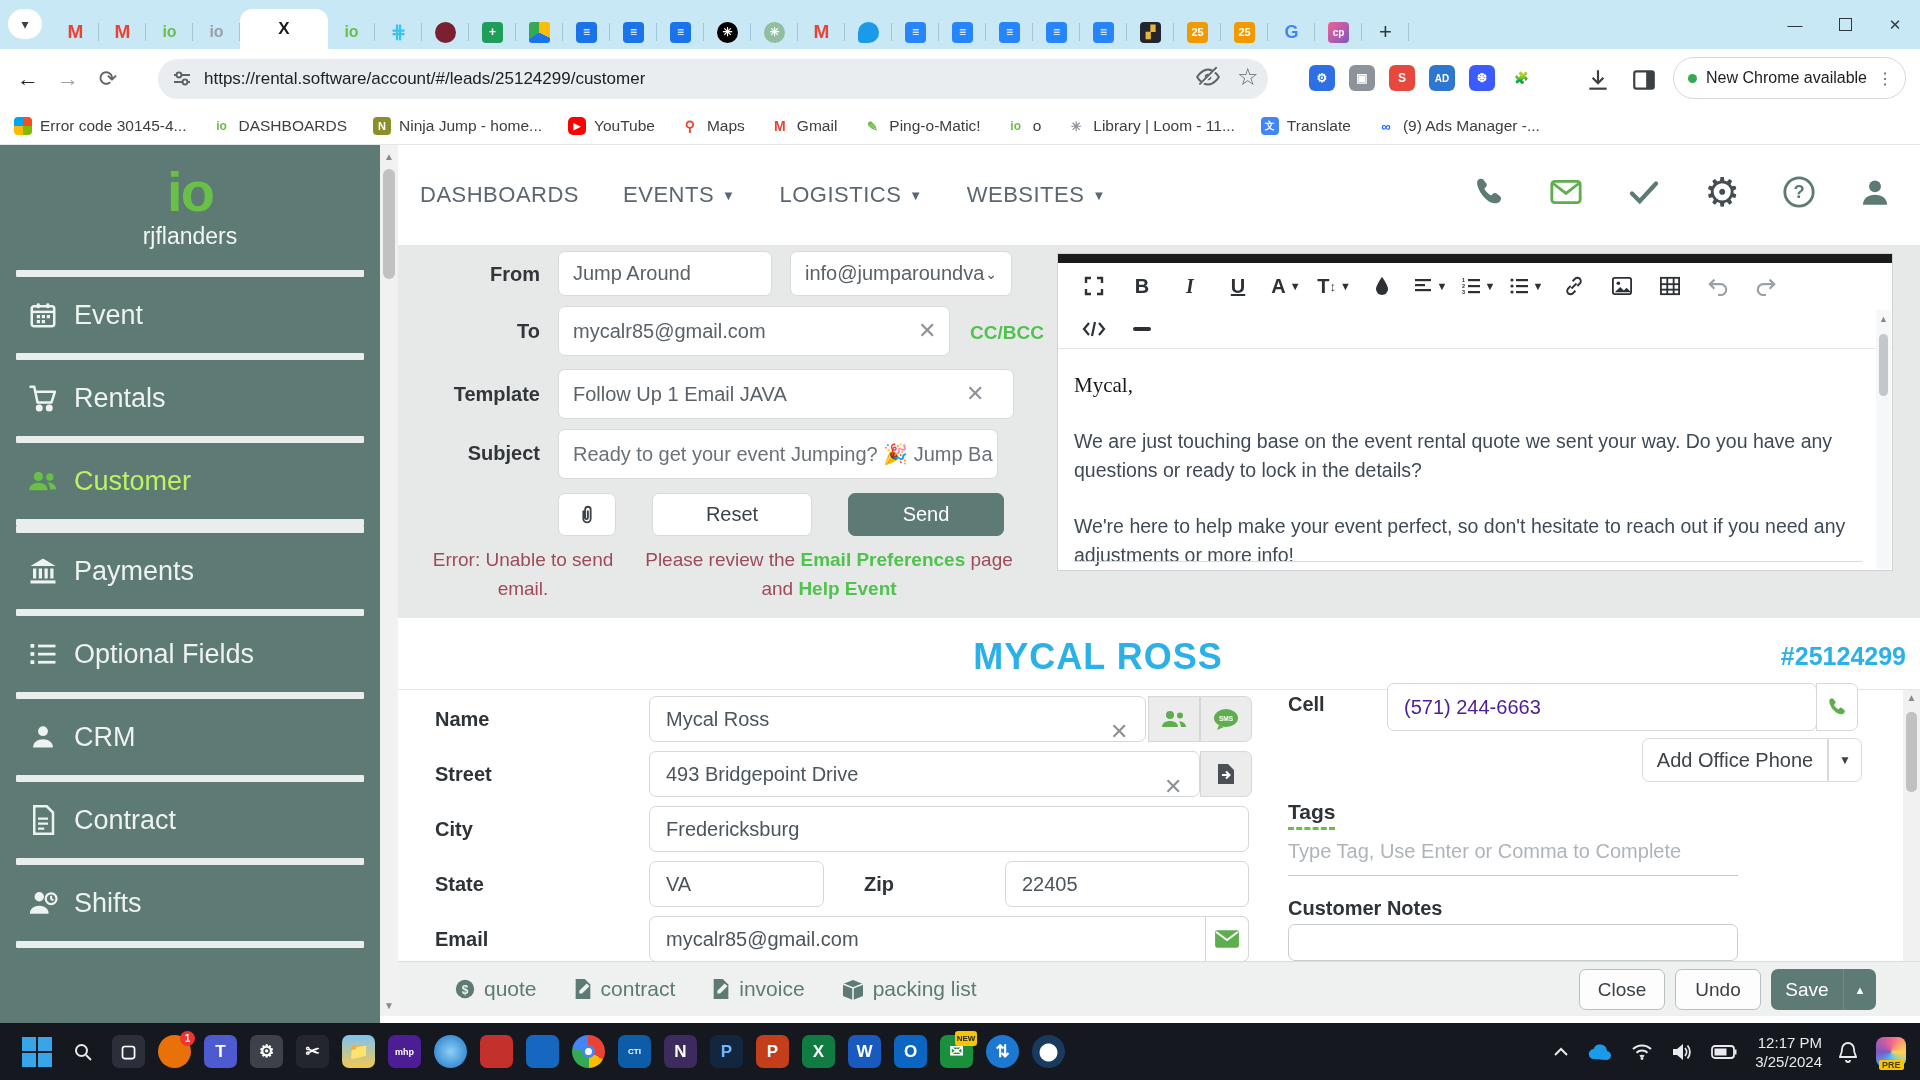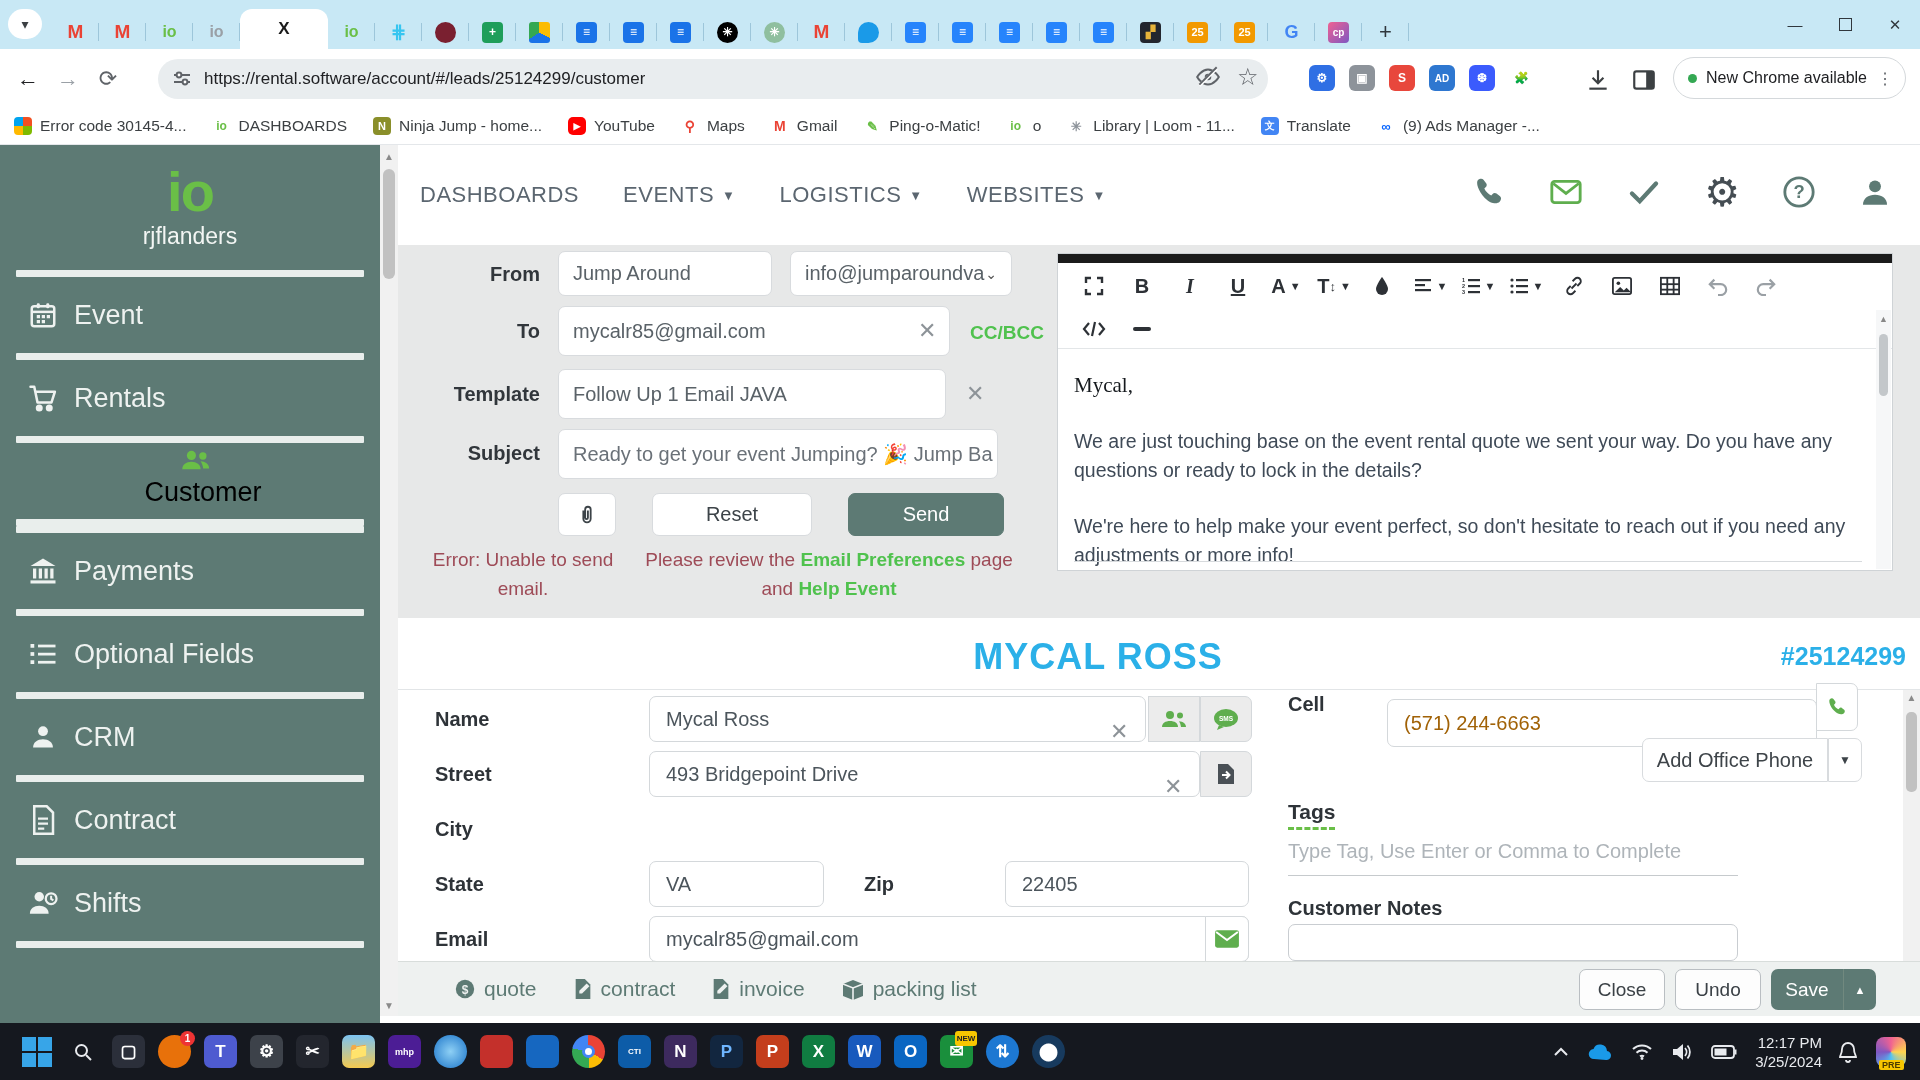--- a/index.html
+++ b/index.html
@@ -36,21 +36,21 @@
   .bm .bico { width:18px; height:18px; border-radius:4px; margin-right:8px; display:flex; align-items:center; justify-content:center; font-size:11px; font-weight:bold; color:#fff; flex:none; }
 
   
   .app { position:absolute; left:0; top:145px; width:1920px; height:878px; background:#fff; }
   .sidebar { position:absolute; left:0; top:0; width:380px; height:878px; background:#5d7a74; }
   .logo-io { text-align:center; padding-top:18px; font-size:56px; font-weight:bold; color:#6abf47; line-height:58px; letter-spacing:-2px; }
   .logo-acct { text-align:center; color:#f3f6f4; font-size:23px; margin-top:2px; }
   .sep { height:7px; background:#e9eeec; margin:0 16px; border-radius:1px; }
   .s-item { height:76px; display:flex; align-items:center; padding-left:26px; color:#eef2f0; font-size:27px; font-weight:500; }
   .s-item .sic { width:34px; height:34px; margin-right:14px; flex:none; display:flex; align-items:center; justify-content:center; }
-  .s-item.active { color:#000000;flex-direction:column; }
+  .s-item.active { color:#bef264; }
   .vsb { position:absolute; left:380px; top:0; width:18px; height:871px; background:#f1f1f1; }
   .vsb .arr { position:absolute; left:0; width:18px; height:18px; color:#8a8a8a; font-size:10px; display:flex; align-items:center; justify-content:center; }
   .vsb .thumb { position:absolute; left:3px; width:12px; background:#c1c1c1; border-radius:6px; }
 
   .main { position:absolute; left:398px; top:0; width:1522px; height:878px; }
 
   .topnav { position:absolute; left:0; top:0; width:1522px; height:100px; background:#fff; display:flex; align-items:center; }
   .tn-item { font-size:22px; color:#5b6670; font-weight:500; letter-spacing:0.5px; margin-left:44px; display:flex; align-items:center; }
   .tn-item:first-child { margin-left:22px; }
   .tn-caret { font-size:13px; margin-left:8px; color:#5b6670; }
@@ -493,21 +493,21 @@
           </div>
 
         <div class="c-label" style="left:32px;top:75px">To</div>
         <div class="c-input" style="left:160px;top:61px;width:392px;height:50px">
             <span>mycalr85@gmail.com</span>
           </div>
         <span class="xbtn" style="left:520px;top:86px">✕</span>
         <span class="ccbcc" style="left:572px;top:77px">CC/BCC</span>
 
         <div class="c-label" style="left:32px;top:138px">Template</div>
-        <div class="c-input" style="left:160px;top:124px;width:388px;height:50px">
+        <div class="c-input" style="left:160px;top:124px;width:456px;height:50px">
             <span>Follow Up 1 Email JAVA</span>
           </div>
         <span class="xbtn" style="left:568px;top:149px">✕</span>
 
         <div class="c-label" style="left:32px;top:197px">Subject</div>
         <div class="c-input" style="left:160px;top:184px;width:440px;height:50px;color:#6a7178">
             <span>Ready to get your event Jumping? 🎉 Jump Ba</span>
           </div>
 
         <div class="btn btn-light" style="position:absolute;left:160px;top:248px;width:58px;height:43px">
@@ -671,20 +671,23 @@
         </div>
       <span class="xbtn" style="left:766px;top:629px;position:absolute;transform:none;font-size:22px;color:#8d9398">✕</span>
       <div class="seg" style="left:802px;top:606px;width:52px;height:46px;border-radius:0 7px 7px 0">
           <svg width="24" height="24" viewBox="0 0 24 24" fill="#4a5archive056">
             <path d="M4 2h10l6 6v14H4z" fill="#4a5056"></path>
             <path d="M8 13h7M12 9.5l3.5 3.5L12 16.5" stroke="#fff" stroke-width="2" fill="none"></path>
           </svg>
         </div>
 
       <div class="f-label" style="left:37px;top:673px">City</div>
+      <div class="f-input" style="left:251px;top:661px;width:600px;height:46px">
+          <span>Fredericksburg</span>
+        </div>
 
       <div class="f-label" style="left:37px;top:728px">State</div>
       <div class="f-input" style="left:251px;top:716px;width:175px;height:46px">
           <span>VA</span>
         </div>
       <div class="f-label" style="left:466px;top:728px">Zip</div>
       <div class="f-input" style="left:607px;top:716px;width:244px;height:46px">
           <span>22405</span>
         </div>
 
@@ -693,21 +696,21 @@
           <span>mycalr85@gmail.com</span>
         </div>
       <div class="seg" style="left:807px;top:771px;width:44px;height:46px;border-radius:0 7px 7px 0;background:#fff">
           <svg width="26" height="20" viewBox="0 0 24 18">
             <rect x="1" y="1" width="22" height="16" rx="2" fill="#5fae4e"></rect>
             <path d="M2 2.5l10 7.5L22 2.5" fill="none" stroke="#fff" stroke-width="1.8"></path>
           </svg>
         </div>
 
       <div class="f-label" style="left:890px;top:548px">Cell</div>
-      <div class="f-input" style="left:989px;top:554px;width:430px;height:48px;color:#a16207">
+      <div class="f-input" style="left:989px;top:538px;width:430px;height:48px;color:#4c1d95">
           <span>(571) 244-6663</span>
         </div>
       <div class="seg" style="left:1418px;top:538px;width:42px;height:48px;border-radius:0 7px 7px 0;background:#fff">
           <svg width="22" height="22" viewBox="0 0 24 24" fill="#5fae4e">
             <path d="M4.2 3.6c1.2-1.2 3-1.4 3.9-.3l1.9 2.5c.7.9.5 2.1-.4 2.9l-.9.8c.9 2.1 2.8 4 4.9 4.9l.8-.9c.8-.9 2-1.1 2.9-.4l2.5 1.9c1.1.9.9 2.7-.3 3.9-1.6 1.6-5.8 2-10.5-2.7S2.6 5.2 4.2 3.6z"></path>
           </svg>
         </div>
 
       <div class="btn btn-light" style="position:absolute;left:1244px;top:593px;width:186px;height:44px;color:#3e4449;font-size:20px;border-radius:7px 0 0 7px">
           <span>Add Office Phone</span>

